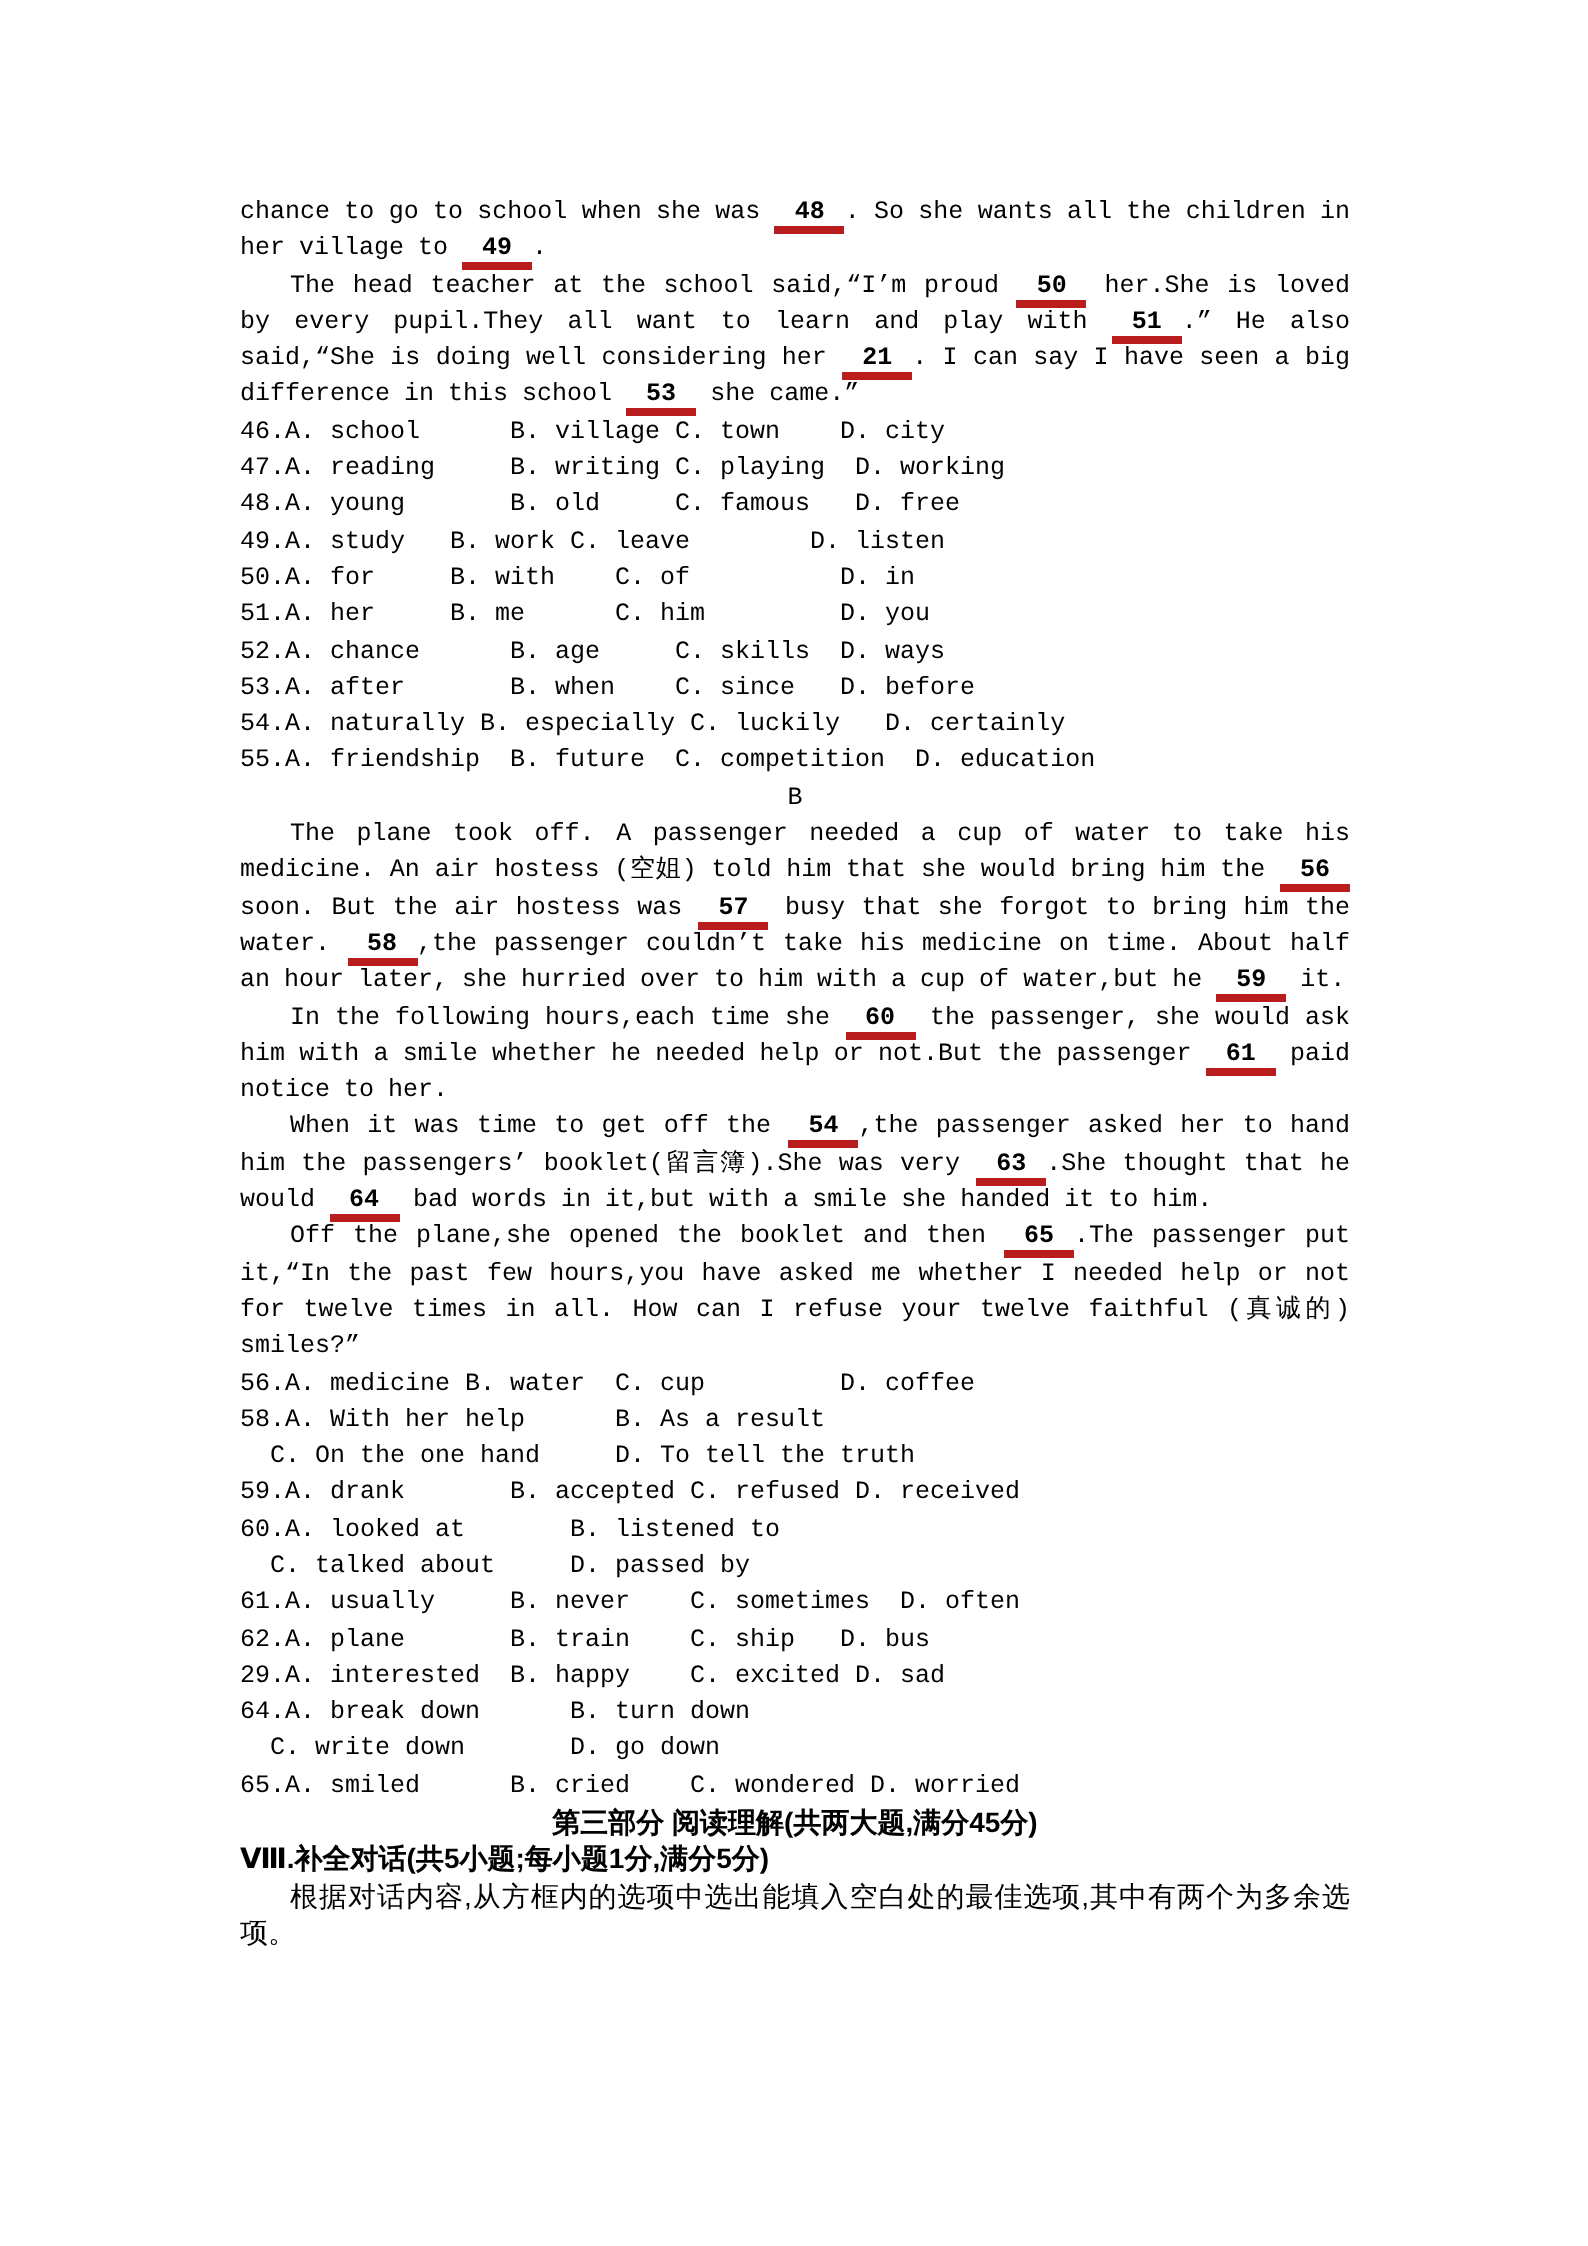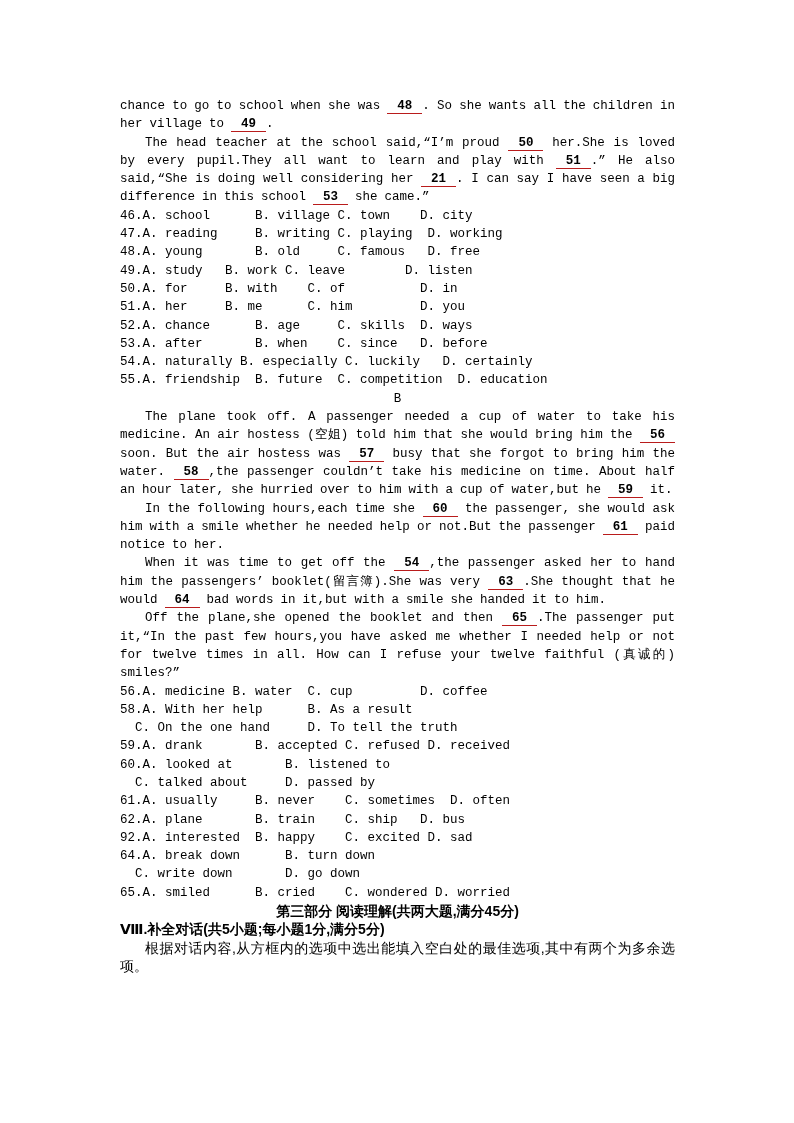--- a/index.html
+++ b/index.html
@@ -23,21 +23,21 @@
   }
   .para {
     text-align: justify;
     word-spacing: -0.5px;
   }
   .para.indent {
     text-indent: 25px;
   }
   .blank {
     font-weight: bold;
-    border-bottom: 1px solid #b91c1c;
+    border-bottom: 4px solid #b91c1c;
     padding: 0 10px;
     white-space: nowrap;
   }
   .opt-line {
     white-space: pre;
   }
   .section-label {
     text-align: center;
   }
   .part3-heading {
@@ -87,21 +87,21 @@
     </div>
   <div>
       <div class="opt-line">56.A. medicine B. water  C. cup         D. coffee</div>
       <div class="opt-line">58.A. With her help      B. As a result</div>
       <div class="opt-line">  C. On the one hand     D. To tell the truth</div>
       <div class="opt-line">59.A. drank       B. accepted C. refused D. received</div>
       <div class="opt-line">60.A. looked at       B. listened to</div>
       <div class="opt-line">  C. talked about     D. passed by</div>
       <div class="opt-line">61.A. usually     B. never    C. sometimes  D. often</div>
       <div class="opt-line">62.A. plane       B. train    C. ship   D. bus</div>
-      <div class="opt-line">92.A. interested  B. happy    C. excited D. sad</div>
+      <div class="opt-line">29.A. interested  B. happy    C. excited D. sad</div>
       <div class="opt-line">64.A. break down      B. turn down</div>
       <div class="opt-line">  C. write down       D. go down</div>
       <div class="opt-line">65.A. smiled      B. cried    C. wondered D. worried</div>
     </div>
   <div class="part3-heading">第三部分  阅读理解(共两大题,满分45分)</div>
   <div class="section8-heading">Ⅷ.补全对话(共5小题;每小题1分,满分5分)</div>
   <div class="instructions">根据对话内容,从方框内的选项中选出能填入空白处的最佳选项,其中有两个为多余选项。</div>
 </div>
 
 </body></html>

